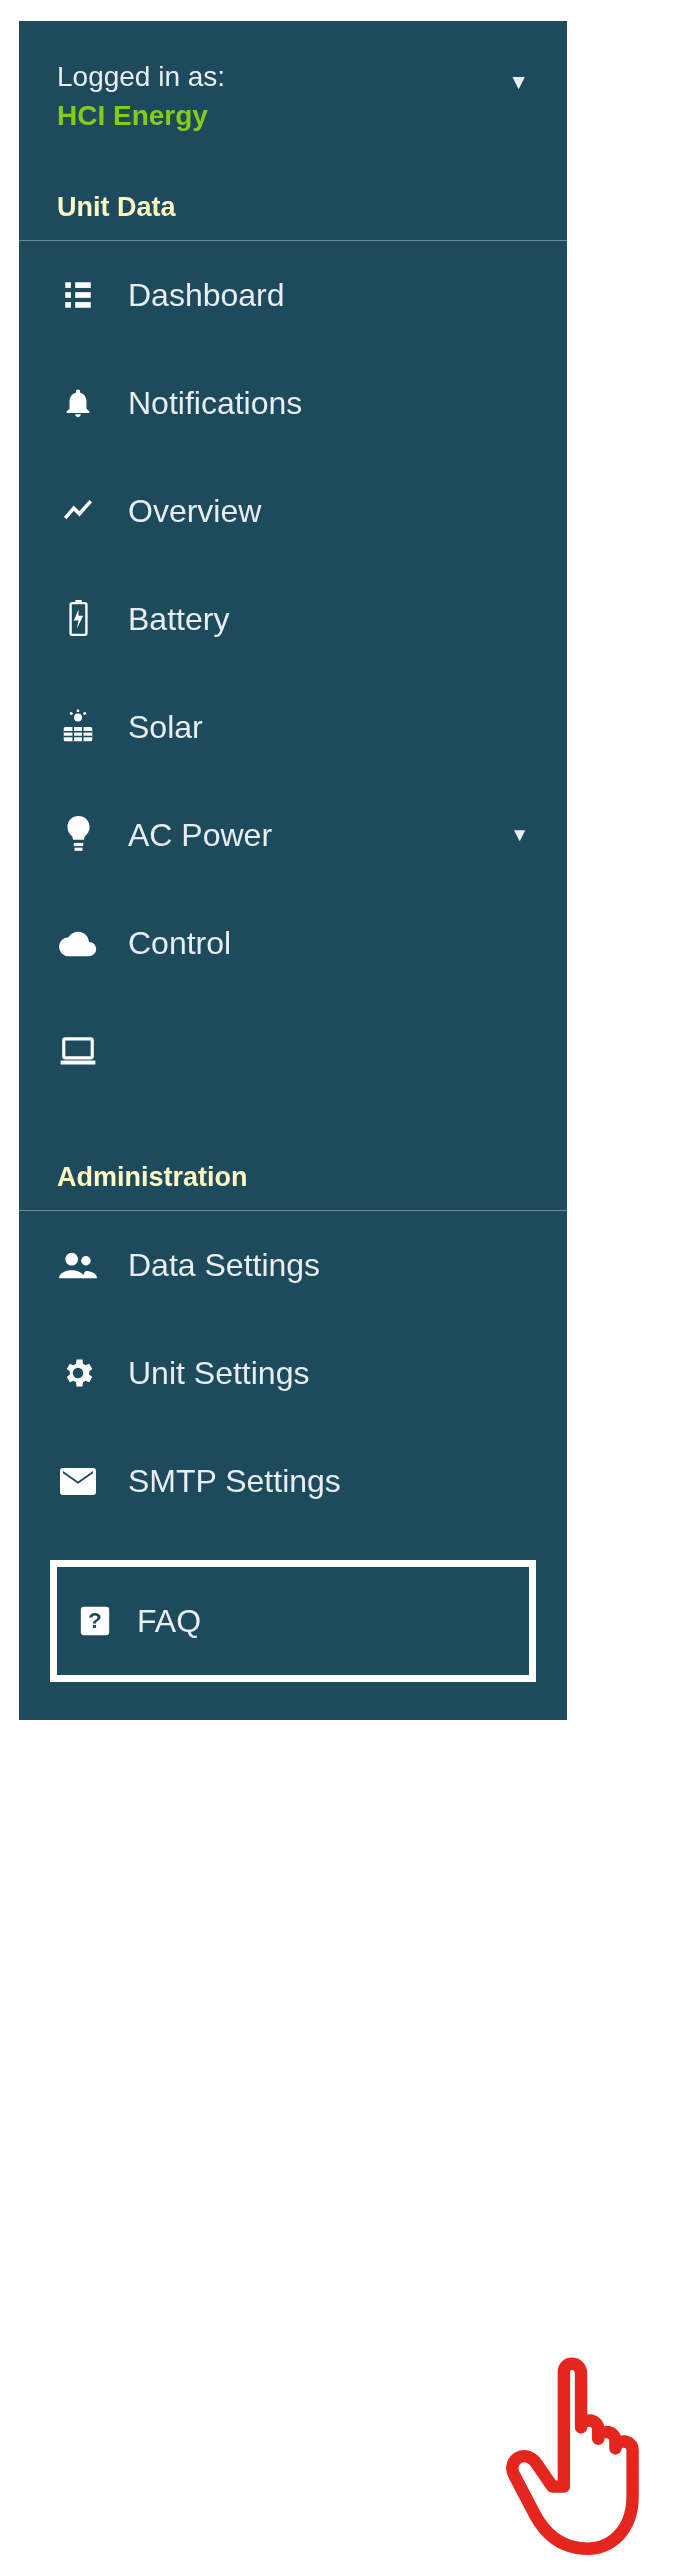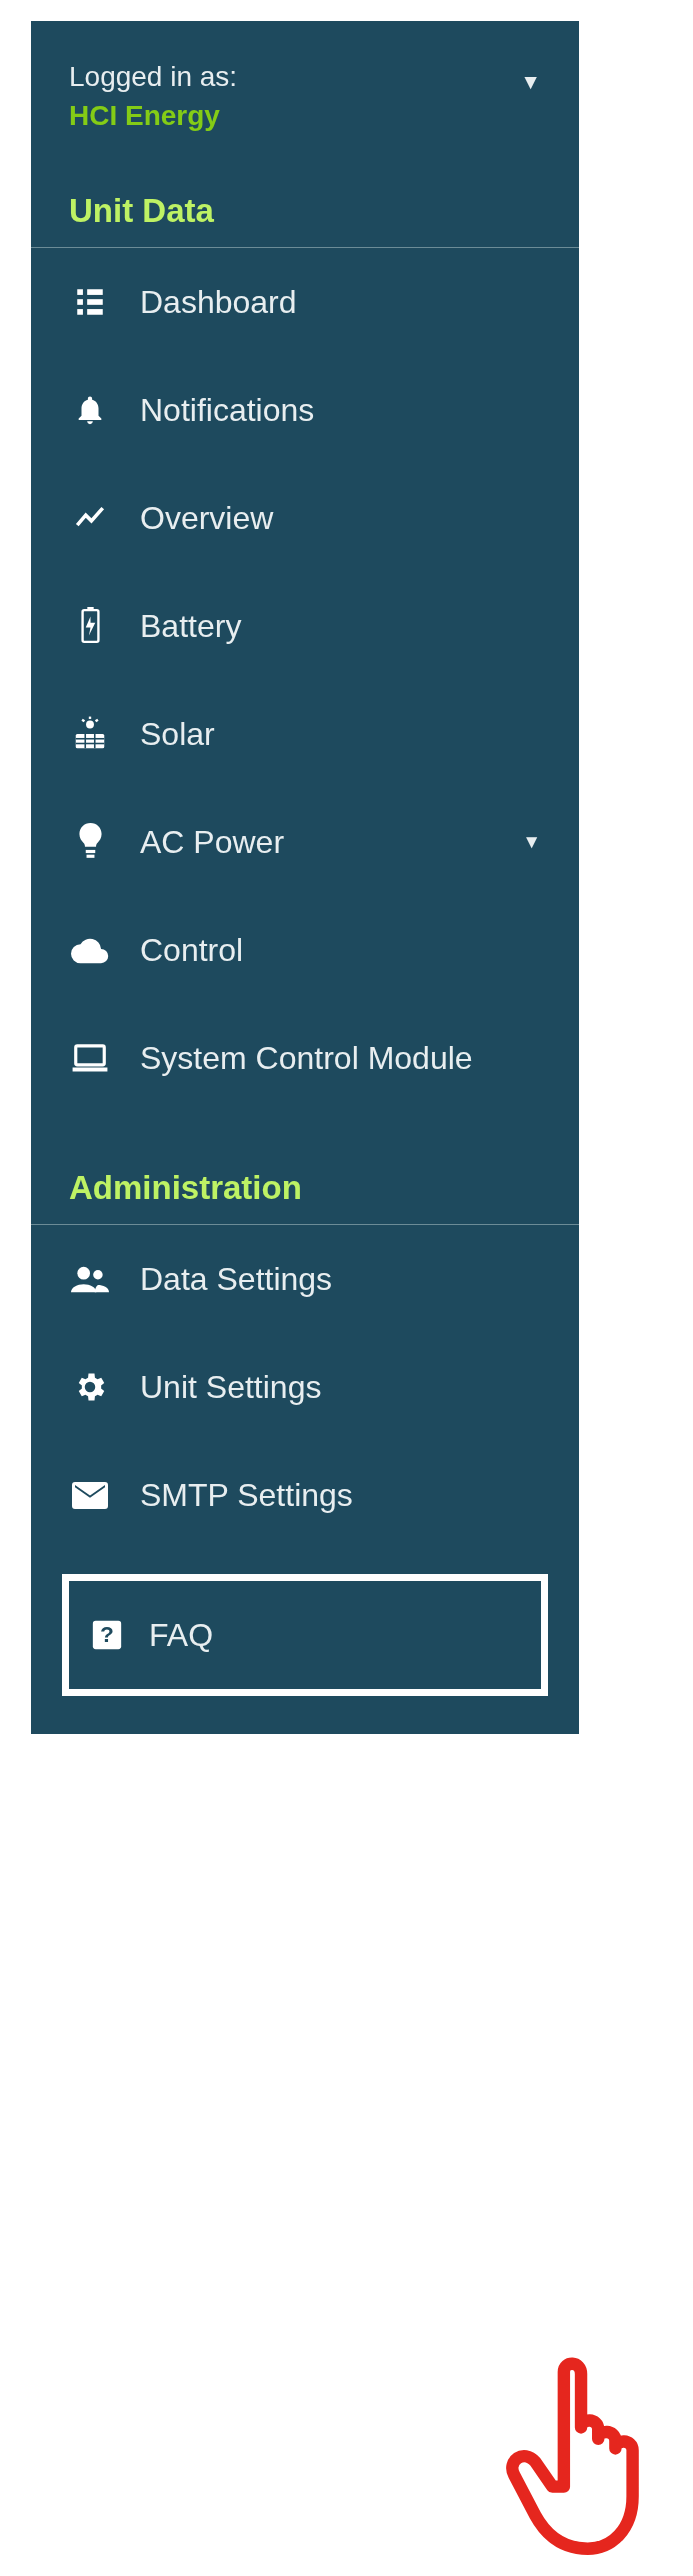--- a/index.html
+++ b/index.html
@@ -1,34 +1,34 @@
 <!DOCTYPE html>
 <html><head>
 <meta charset="utf-8">
 <style>
   html,body{margin:0;padding:0;background:#fff;}
   body{width:694px;height:2576px;position:relative;font-family:Arial,Helvetica,sans-serif;}
   .sidebar{
     position:absolute;
-    left:31px;
+    left:19px;
     top:21px;
     width:548px;
     background:#1E4A5E;
     color:#E8EEF0;
     padding-bottom:38px;
   }
   .login-row{
     display:flex;justify-content:space-between;align-items:flex-start;
     padding:36px 38px 0 38px;
   }
   .login-text{font-size:28px;line-height:1.4;}
   .login-text .strong{font-weight:700;color:#84cc16;}
   .caret{font-size:21px;color:#E8EEF0;padding-top:13.4px;}
   .section-title{
-    font-size:33px;font-weight:700;color:#bef264;
+    font-size:27px;font-weight:700;color:#fef9c3;
     padding:57px 0 17px 38px;
     border-bottom:1.9px solid #6C8C97;
   }
   .item{
     display:flex;align-items:center;
     padding:33px 38px 33px 38px;
     font-size:32px;color:#E8EEF0;
     position:relative;
   }
   .item .icon{
@@ -162,21 +162,20 @@
   </div>
 
 
   <div class="item">
     <span class="icon">
       <svg width="38" height="31" viewBox="0 0 24 18" fill="none" stroke="currentColor" stroke-width="2">
           <rect x="3" y="1" width="18" height="12" rx="1"></rect>
           <path d="M1 16h22" stroke-width="2.5"></path>
         </svg>
     </span>
-    <span class="label">System Control Module</span>
   </div>
 
   <div class="section-title">Administration</div>
 
   <div class="item">
     <span class="icon">
       <svg width="38" height="29" viewBox="0 0 24 16" fill="currentColor">
           <circle cx="8" cy="4" r="4"></circle>
           <circle cx="17" cy="5" r="3"></circle>
           <path d="M0 16c0-3 4-5 8-5s8 2 8 5H0z"></path>

